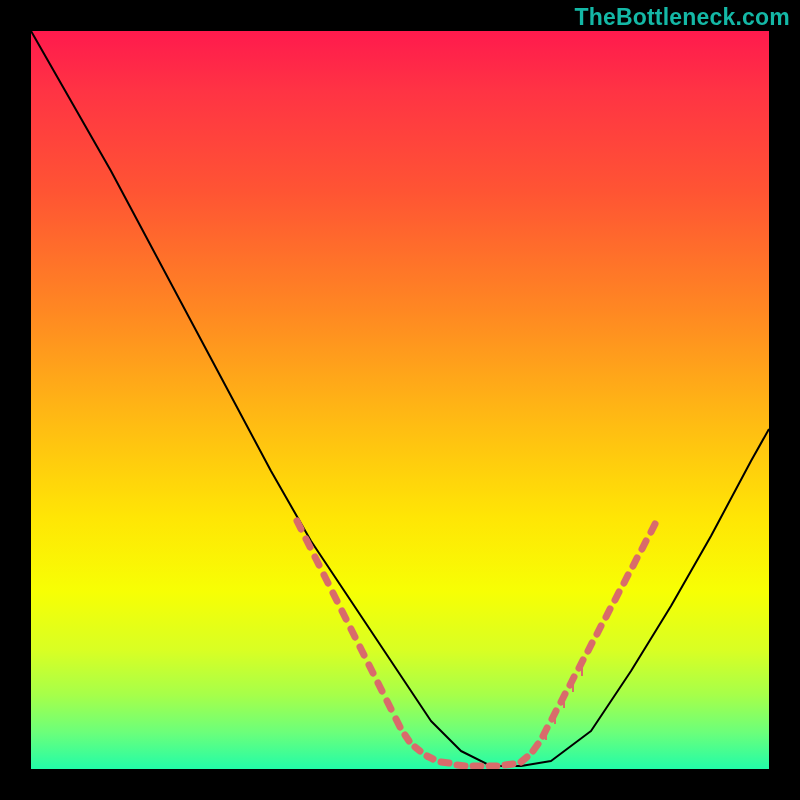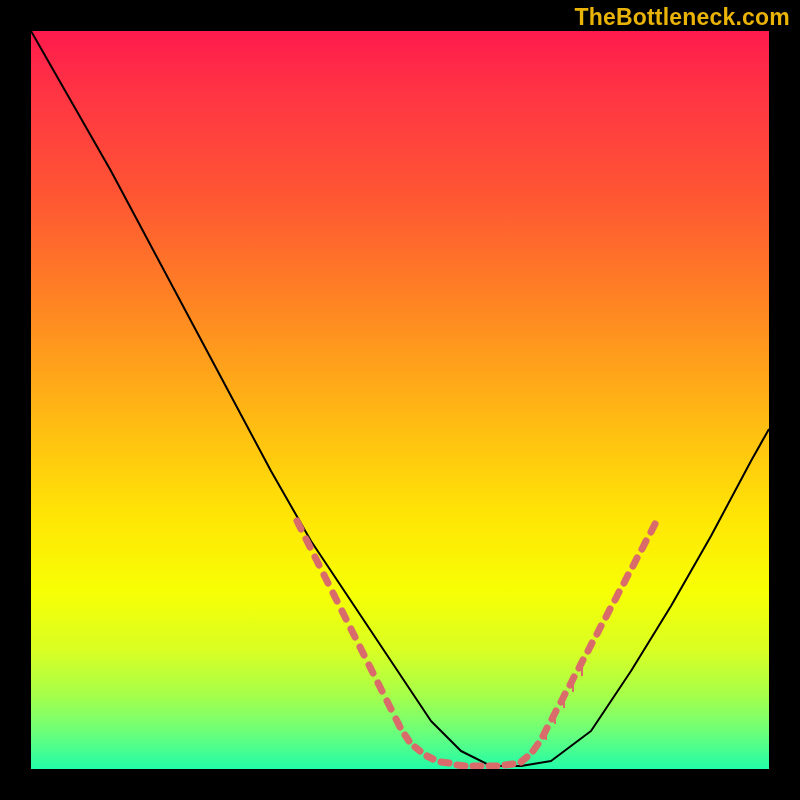--- a/index.html
+++ b/index.html
@@ -30,21 +30,21 @@
       #22fca8 100%
     );
   }
   .watermark {
     position: absolute;
     top: 4px;
     right: 10px;
     font-family: Arial, Helvetica, sans-serif;
     font-size: 23px;
     font-weight: bold;
-    color: #eab308;
+    color: #14b8a6;
     letter-spacing: 0.2px;
   }
   svg {
     position: absolute;
     left: 0;
     top: 0;
   }
 </style>
 </head>
 <body>

